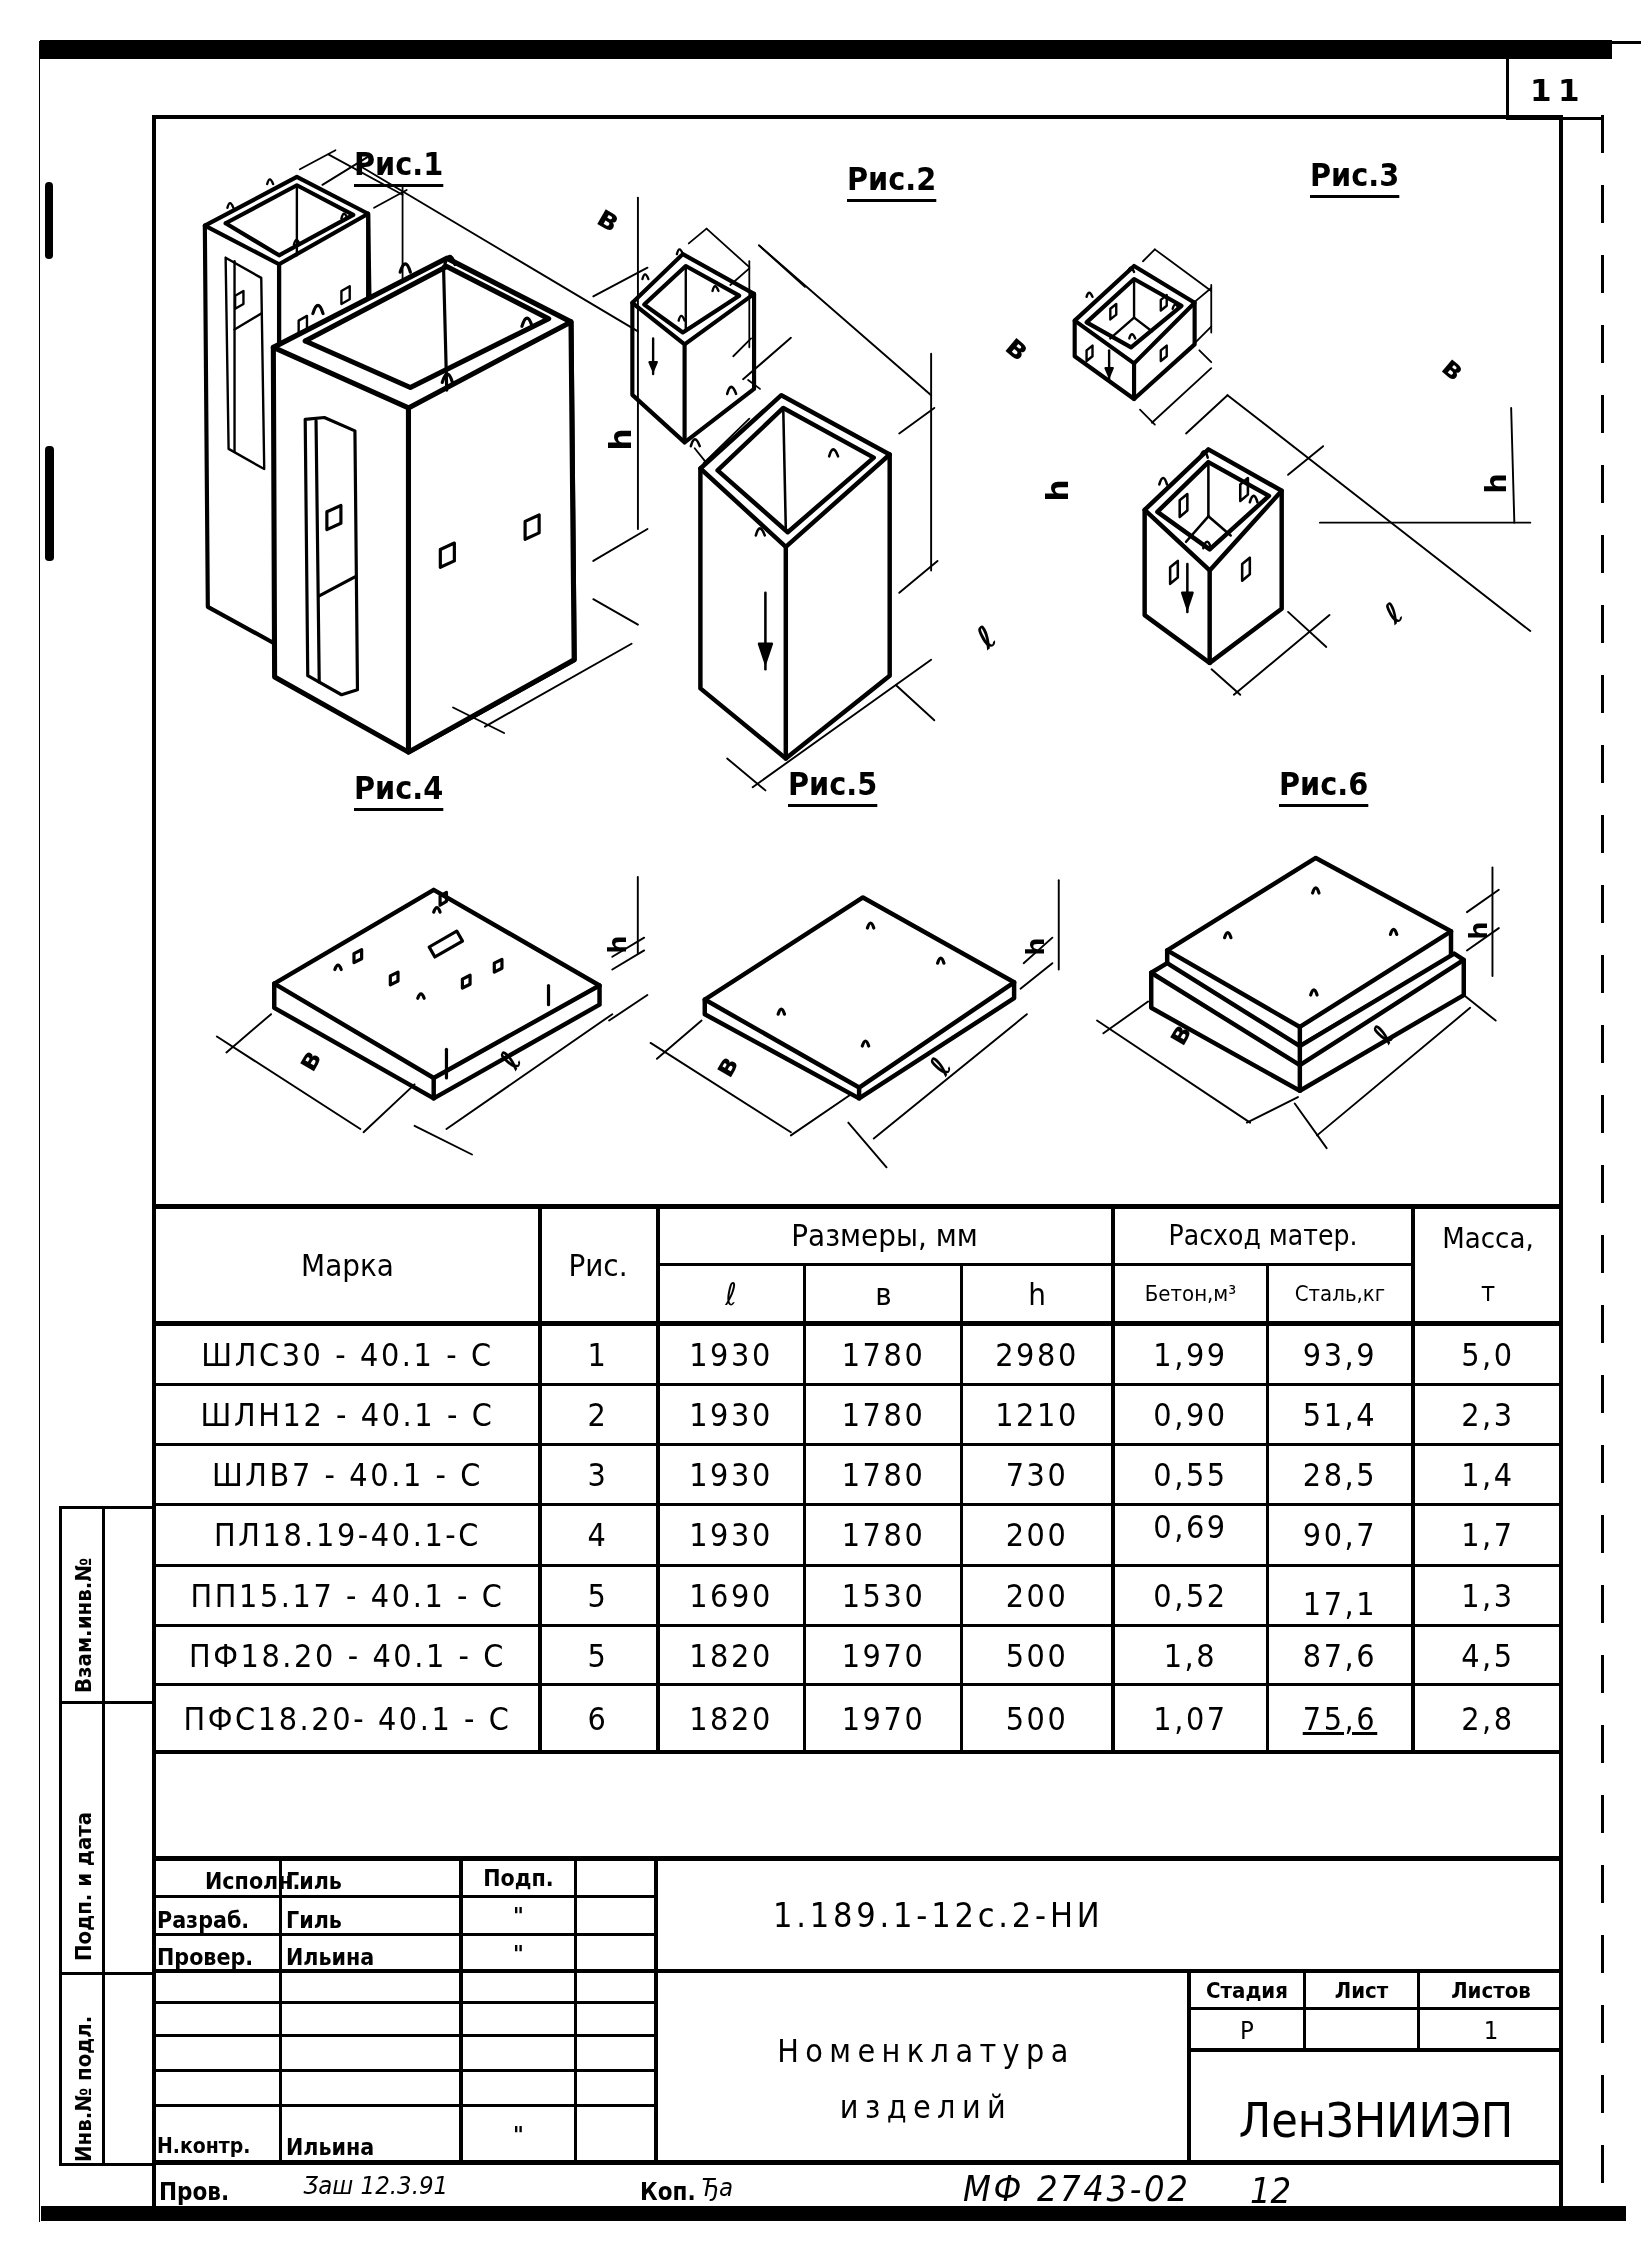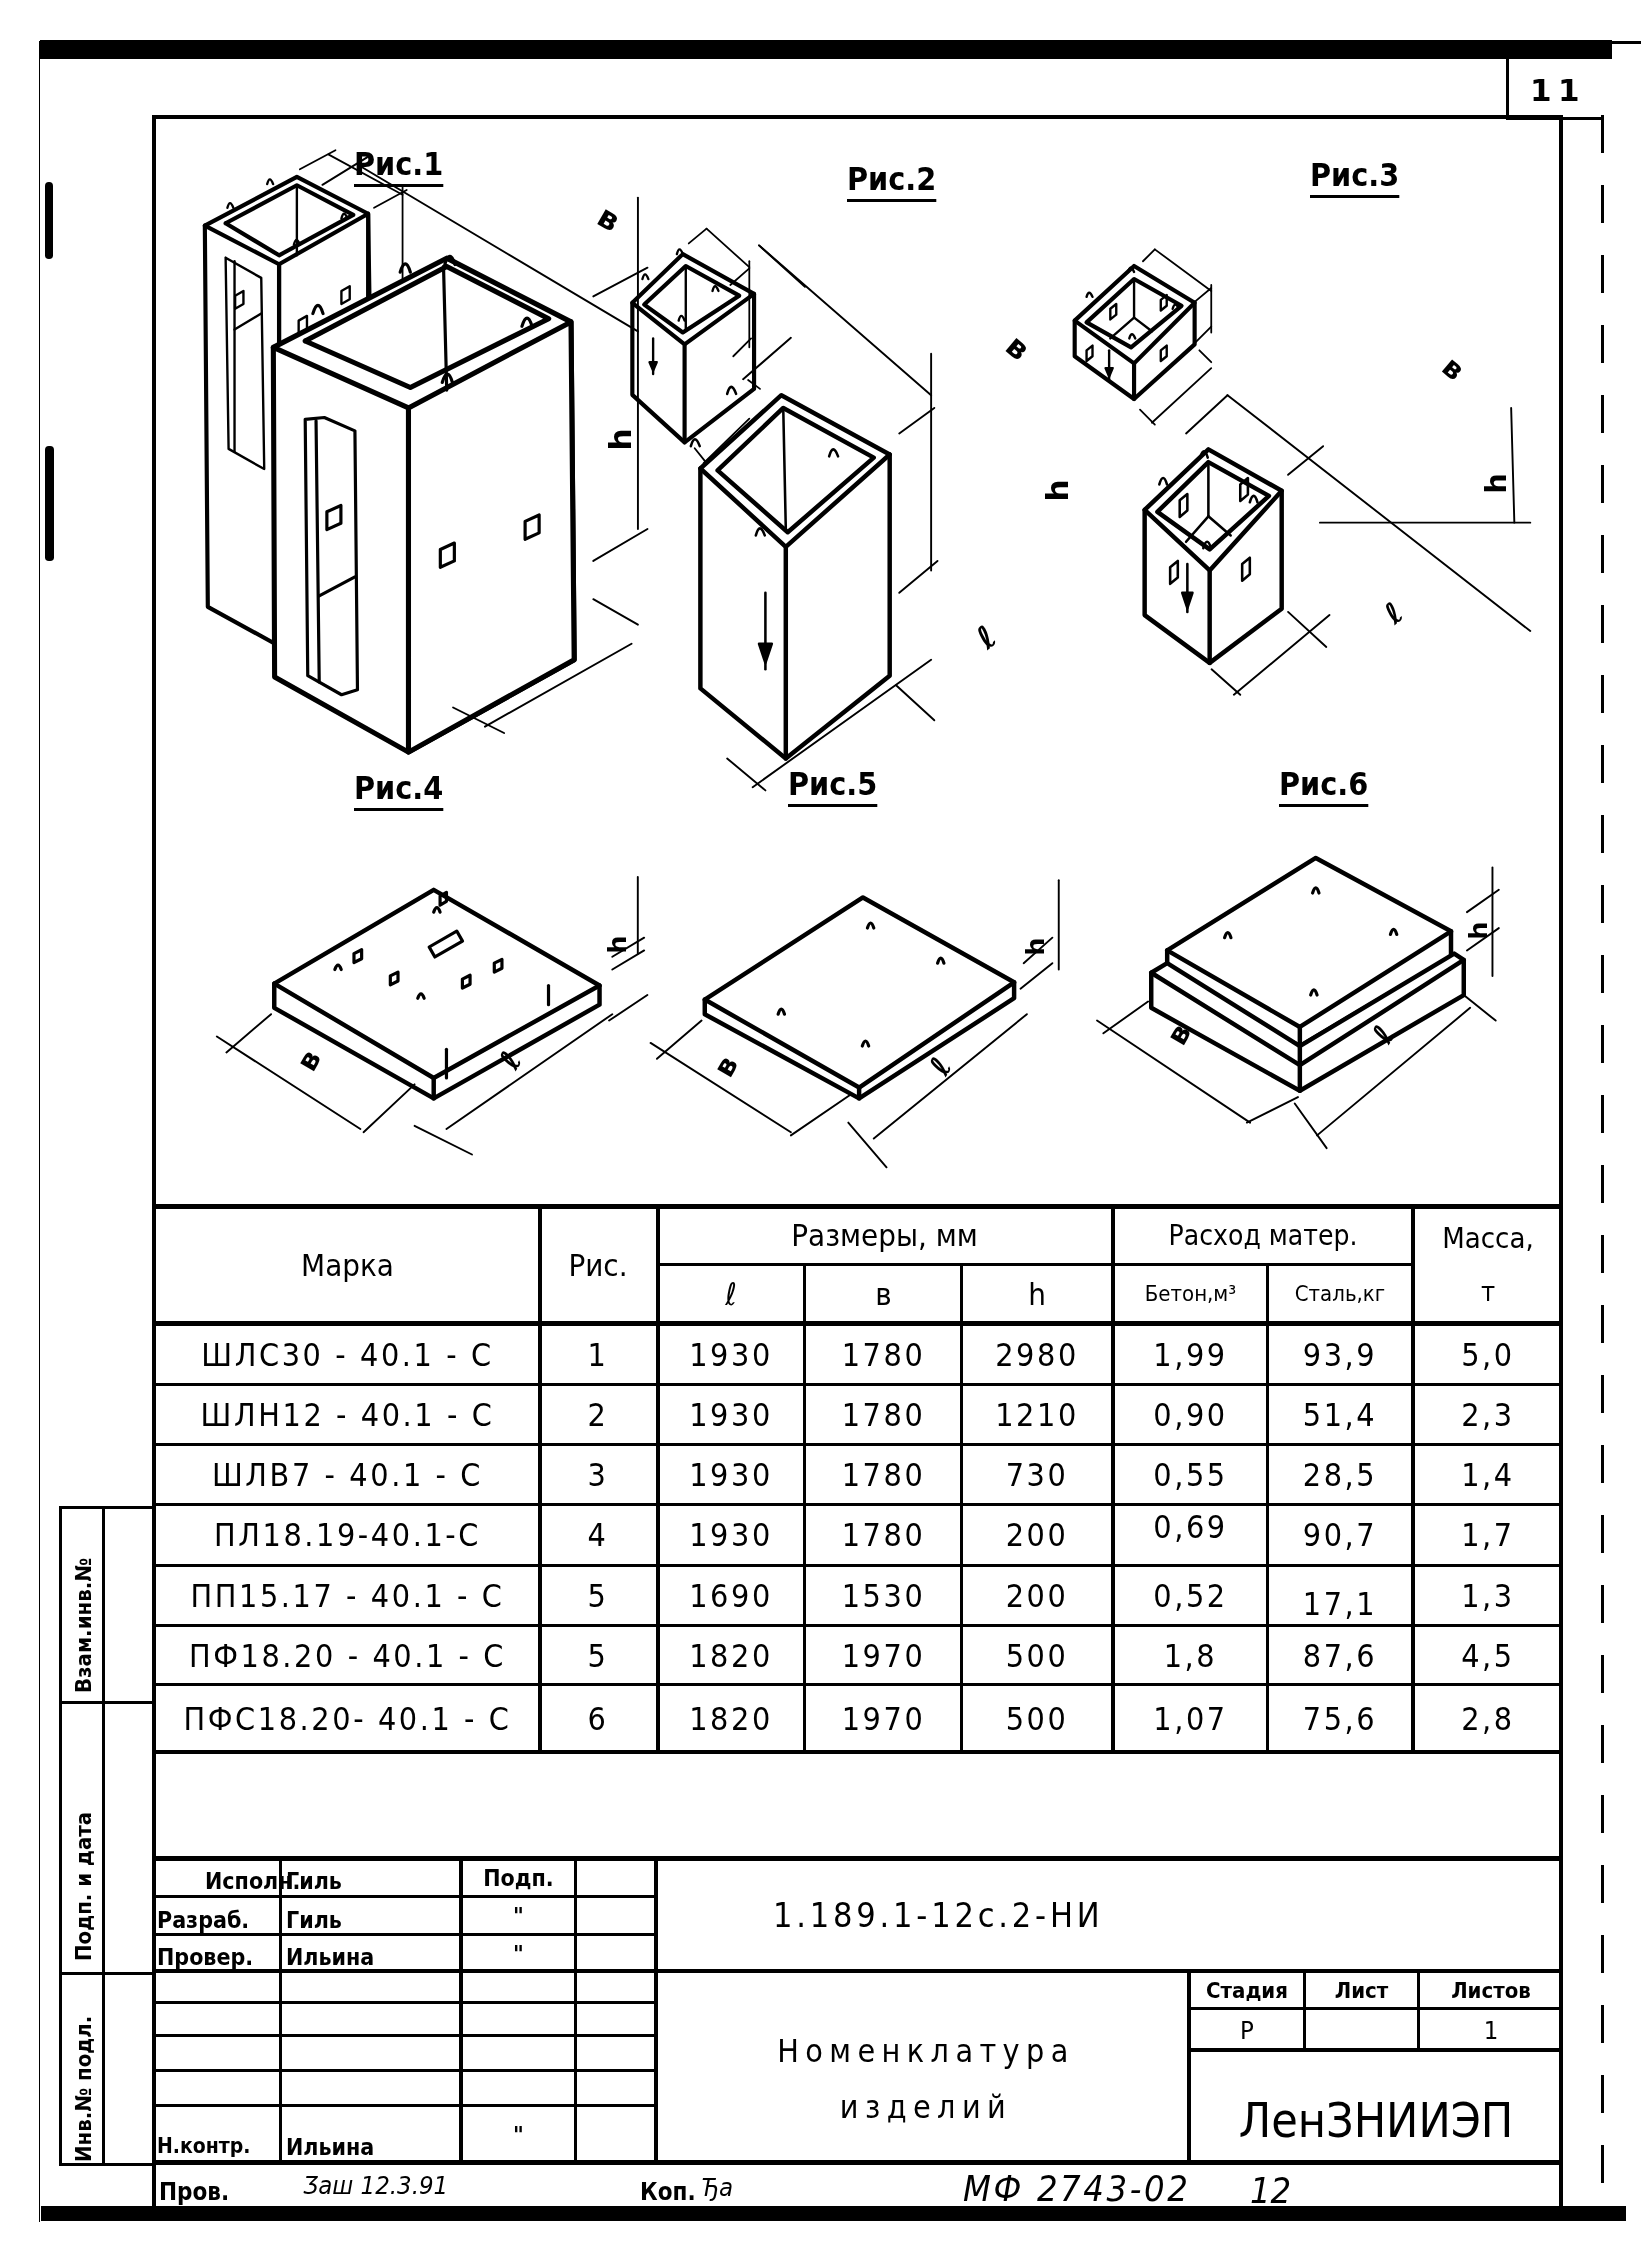--- a/index.html
+++ b/index.html
@@ -424,21 +424,21 @@
     <div class="cell tbl-val" style="left:1269px;top:1627px;width:142px;height:57px;">87,6</div>
     <div class="cell tbl-val" style="left:1414px;top:1627px;width:148px;height:57px;">4,5</div>
   </div>
   <div>
     <div class="cell tbl-val" style="left:157px;top:1687px;width:381px;height:64px;">ПФС18.20- 40.1 - С</div>
     <div class="cell tbl-val" style="left:541px;top:1687px;width:114px;height:64px;">6</div>
     <div class="cell tbl-val" style="left:659px;top:1687px;width:144px;height:64px;">1820</div>
     <div class="cell tbl-val" style="left:807px;top:1687px;width:153px;height:64px;">1970</div>
     <div class="cell tbl-val" style="left:963px;top:1687px;width:148px;height:64px;">500</div>
     <div class="cell tbl-val" style="left:1115px;top:1687px;width:151px;height:64px;">1,07</div>
-    <div class="cell tbl-val" style="left:1269px;top:1687px;width:142px;height:64px;">75,6</div>
+    <div class="cell tbl-val" style="left:1269px;top:1687px;width:142px;height:64px;text-decoration:underline;">75,6</div>
     <div class="cell tbl-val" style="left:1414px;top:1687px;width:148px;height:64px;">2,8</div>
   </div>
 </div>
 
 <div>
   <div class="abs" style="left:59px;top:1506px;width:96px;height:660px;border:3.8px solid #000;box-sizing:border-box;"></div>
   <div class="vl" style="left:102px;top:1506px;width:3.2px;height:660px;"></div>
   <div class="hl" style="left:59px;top:1701px;width:96px;height:3.2px;"></div>
   <div class="hl" style="left:59px;top:1972px;width:96px;height:3.2px;"></div>
   <div class="vert" style="left:71px;top:1693px;">Взам.инв.№</div>

